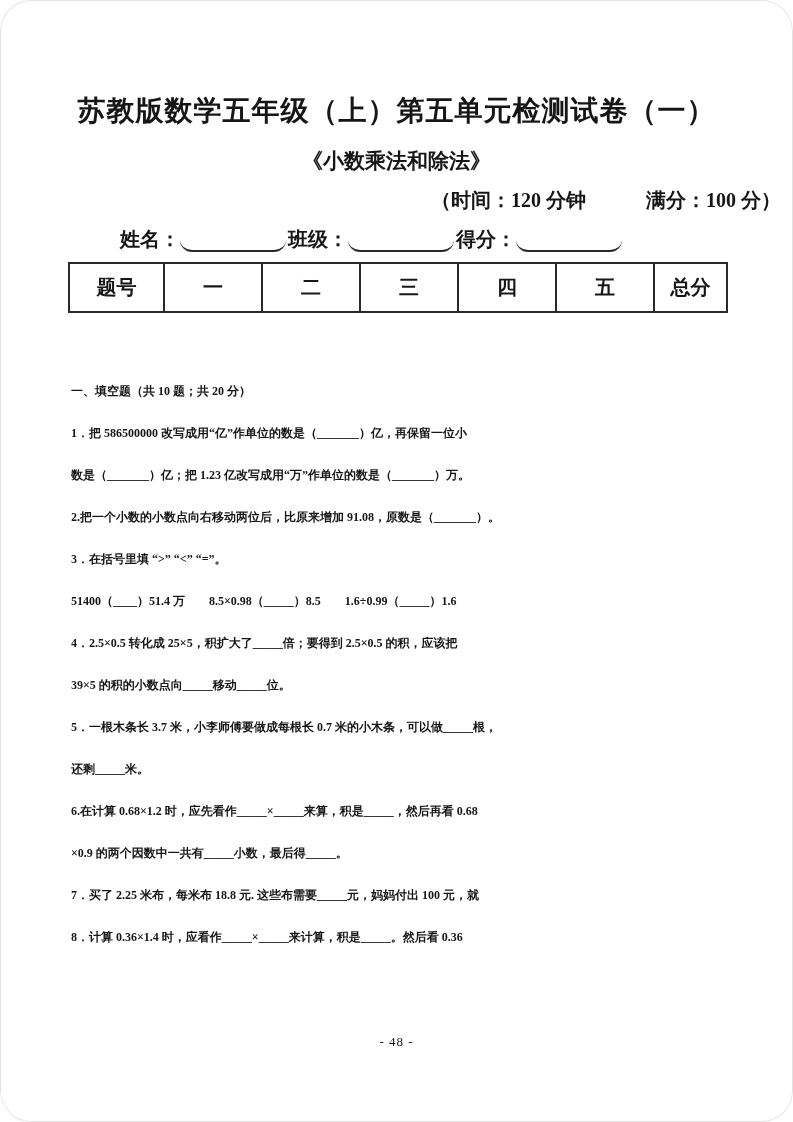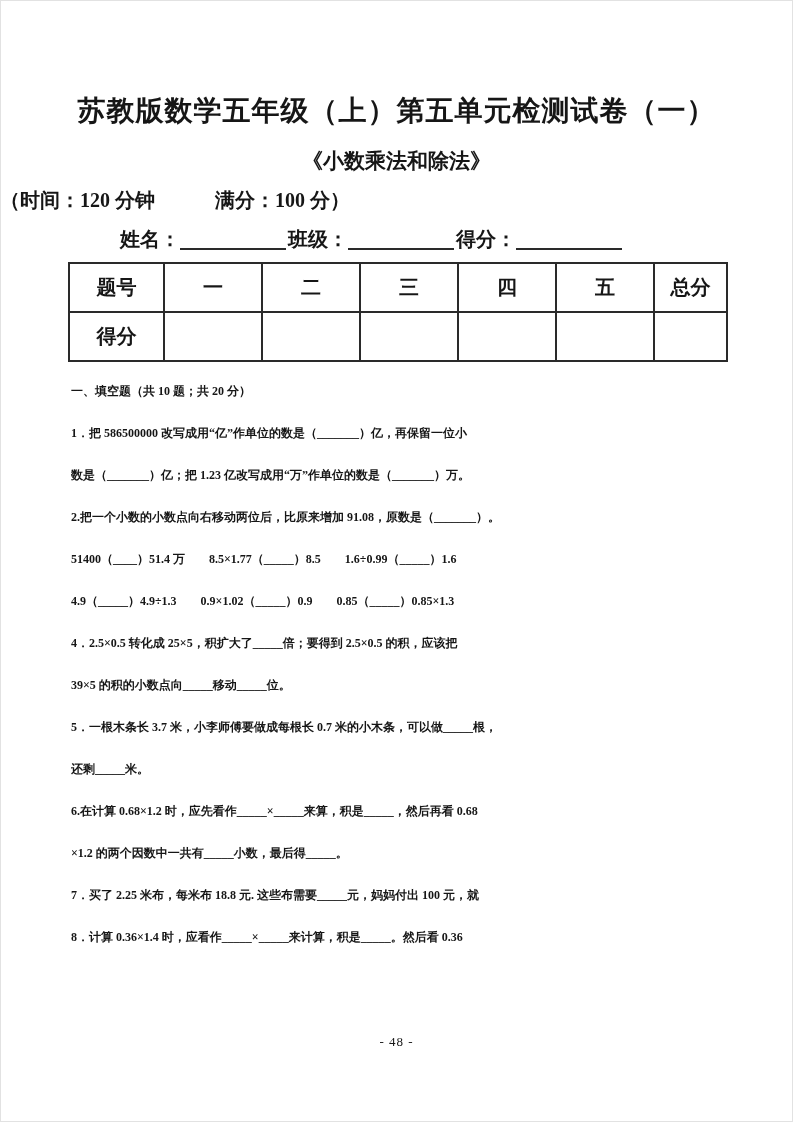--- a/index.html
+++ b/index.html
@@ -1,15 +1,15 @@
 <!DOCTYPE html>
 <html><head>
 <meta charset="utf-8">
 <style>
-  * { margin: 0; padding: 0; box-sizing: border-box; }
+  * { margin: 0; padding: 0; box-sizing: border-box; border-radius: 31px; }
   html, body { background: #ffffff; }
   .page {
     position: relative;
     width: 793px;
     height: 1122px;
     margin: 0 auto;
     background: #ffffff;
     color: #161616;
     font-family: "Liberation Serif", "DejaVu Serif", serif;
     box-shadow: inset 0 0 0 1px #e2e2e2;
@@ -28,32 +28,32 @@
     position: absolute;
     top: 147px; left: 0; right: 0;
     text-align: center;
     font-size: 21px;
     font-weight: bold;
     white-space: pre;
   }
   .meta {
     position: absolute;
     top: 187px; left: 0; right: 12px;
-    text-align: left;
+    text-align: right;
     font-size: 20px;
     font-weight: bold;
     white-space: pre;
   }
   .student-row {
     position: absolute;
     top: 226px; left: 120px;
     font-size: 20px;
     font-weight: bold;
     display: flex;
-    align-items: flex-start;
+    align-items: center;
     white-space: pre;
   }
   .student-row .blank {
     display: inline-block;
     width: 106px;
     height: 24px;
     border-bottom: 2px solid #2a2a2a;
     margin-right: 2px;
   }
   table.score-table {
@@ -119,44 +119,35 @@
     <tbody>
         <tr>
       <td>题号</td>
       <td>一</td>
       <td>二</td>
       <td>三</td>
       <td>四</td>
       <td>五</td>
       <td>总分</td>
     </tr>
-    <tr>
-      <td>得分</td>
-      <td></td>
-      <td></td>
-      <td></td>
-      <td></td>
-      <td></td>
-      <td></td>
-    </tr>
   </tbody>
     </table>
 
   <div class="body-lines">
     <div class="q-line heading">一、填空题（共 10 题；共 20 分）</div>
     <div class="q-line">1．把 586500000 改写成用“亿”作单位的数是（_______）亿，再保留一位小</div>
     <div class="q-line">数是（_______）亿；把 1.23 亿改写成用“万”作单位的数是（_______）万。</div>
     <div class="q-line">2.把一个小数的小数点向右移动两位后，比原来增加 91.08，原数是（_______）。</div>
-    <div class="q-line">51400（____）51.4 万　　8.5×1.77（_____）8.5　　1.6÷0.99（_____）1.6</div>
-    <div class="q-line">4.9（_____）4.9÷1.3　　0.9×1.02（_____）0.9　　0.85（_____）0.85×1.3</div>
+    <div class="q-line">3．在括号里填 “&gt;” “&lt;” “=”。</div>
+    <div class="q-line">51400（____）51.4 万　　8.5×0.98（_____）8.5　　1.6÷0.99（_____）1.6</div>
     <div class="q-line">4．2.5×0.5 转化成 25×5，积扩大了_____倍；要得到 2.5×0.5 的积，应该把</div>
     <div class="q-line">39×5 的积的小数点向_____移动_____位。</div>
     <div class="q-line">5．一根木条长 3.7 米，小李师傅要做成每根长 0.7 米的小木条，可以做_____根，</div>
     <div class="q-line">还剩_____米。</div>
     <div class="q-line">6.在计算 0.68×1.2 时，应先看作_____×_____来算，积是_____，然后再看 0.68</div>
-    <div class="q-line">×1.2 的两个因数中一共有_____小数，最后得_____。</div>
+    <div class="q-line">×0.9 的两个因数中一共有_____小数，最后得_____。</div>
     <div class="q-line">7．买了 2.25 米布，每米布 18.8 元. 这些布需要_____元，妈妈付出 100 元，就</div>
     <div class="q-line">8．计算 0.36×1.4 时，应看作_____×_____来计算，积是_____。然后看 0.36</div>
   </div>
 
   <div class="footer">- 48 -</div>
 
 </div>
 
 </body></html>

